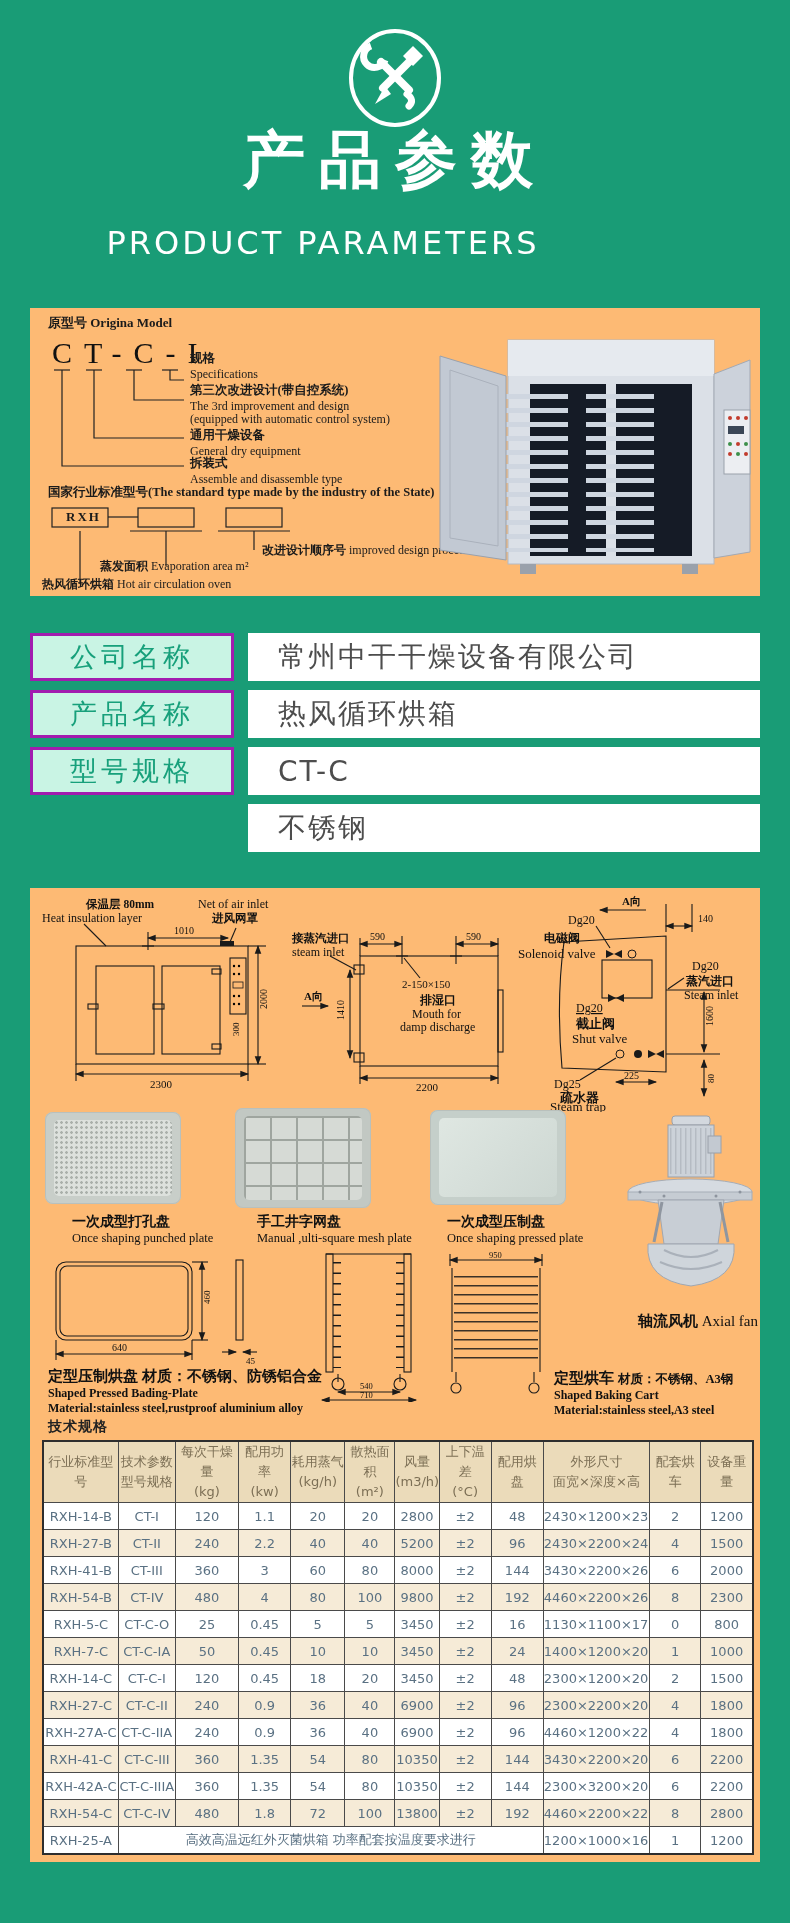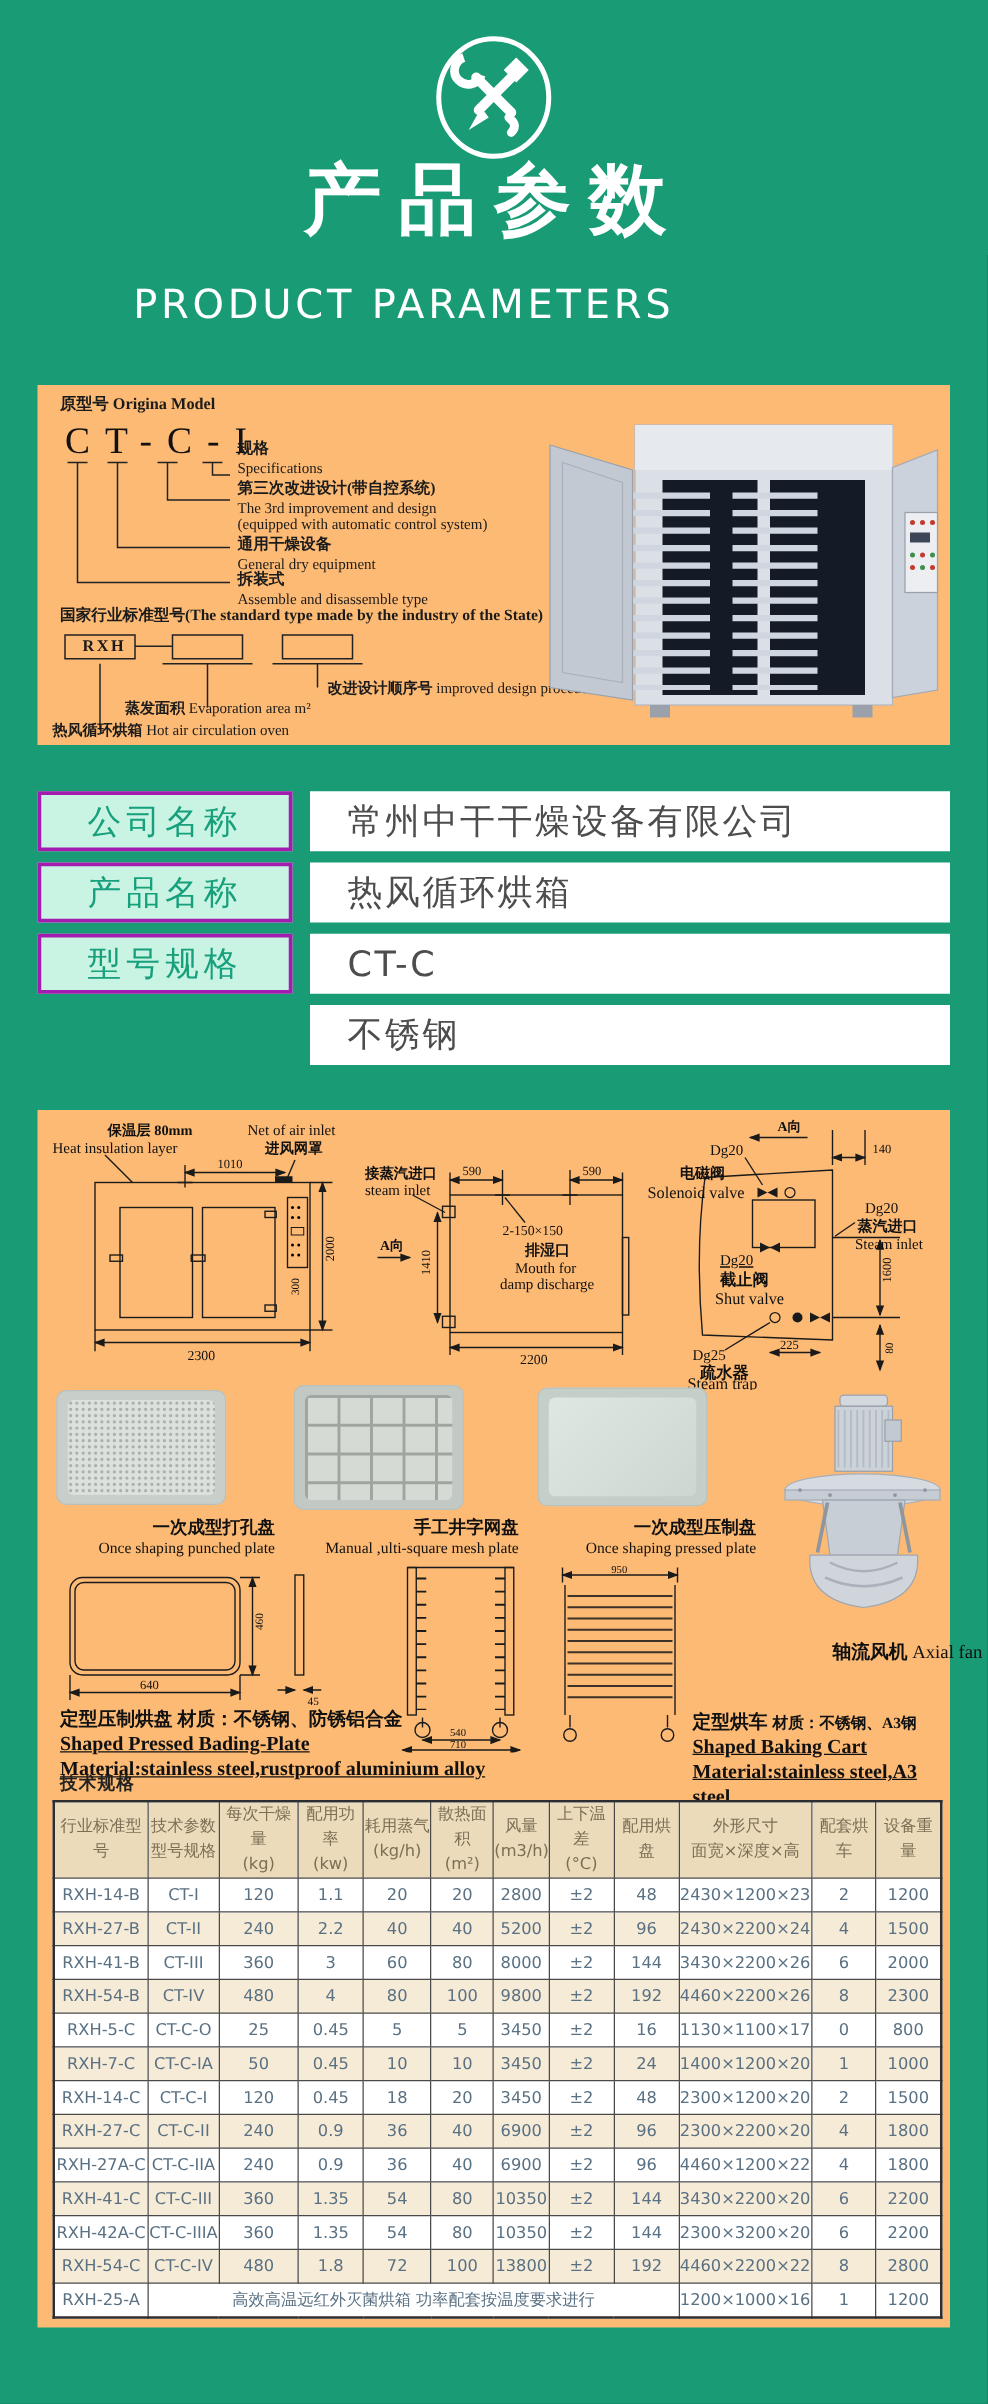--- a/index.html
+++ b/index.html
@@ -20,27 +20,27 @@
   
   .info-row{position:absolute;left:30px;width:730px;height:48px;}
   .info-label{position:absolute;left:0;top:0;width:204px;height:48px;background:#C9F4E4;
               border:3px solid #a21caf;box-sizing:border-box;display:flex;align-items:center;justify-content:center;
               color:#17A07B;font-size:27px;font-weight:500;letter-spacing:4px;}
   .info-value{position:absolute;left:218px;top:0;width:512px;height:48px;background:#fff;
               display:flex;align-items:center;color:#4D4D4D;font-size:28px;font-weight:500;
               padding-left:30px;box-sizing:border-box;letter-spacing:2px;text-align:right;}
   
   svg text{fill:#111;font-family:"Liberation Serif",serif;}
-  .cap{position:absolute;text-align:right;color:#111;font-family:"Liberation Serif",serif;}
+  .cap{position:absolute;text-align:left;color:#111;font-family:"Liberation Serif",serif;padding-left:42px;}
   .cap .cn-t{font-weight:700;font-size:14px;}
   .cap .en-t{font-size:12.5px;}
   .spec-cap{position:absolute;color:#111;font-family:"Liberation Serif",serif;line-height:1.25;}
   .spec-cap .t1{font-weight:700;font-size:15px;}
   .spec-cap .t2{font-weight:700;font-size:12.5px;}
-  .spec-cap .en{font-weight:700;font-size:16px;text-decoration:underline;}
+  .spec-cap .en{font-weight:700;font-size:12px;}
   
   .tray{position:absolute;border-radius:8px;box-shadow:0 0 0 1px #b9c0bc inset;}
   .tray-inner{position:absolute;left:9px;top:8px;right:9px;bottom:8px;border-radius:5px;}
   
   .spec-table{position:absolute;border-collapse:collapse;table-layout:fixed;background:#fff;
               border:2px solid #2e2e2e;}
   .spec-table th,.spec-table td{border:1px solid #4a4a4a;text-align:center;padding:0;overflow:hidden;}
   .spec-table thead th{background:#EBDBBA;color:#7C6F55;font-weight:400;font-size:13px;
                        height:54px;line-height:1.55;}
   .spec-table tbody td{height:26px;color:#5A7183;font-size:13px;background:#fff;}

